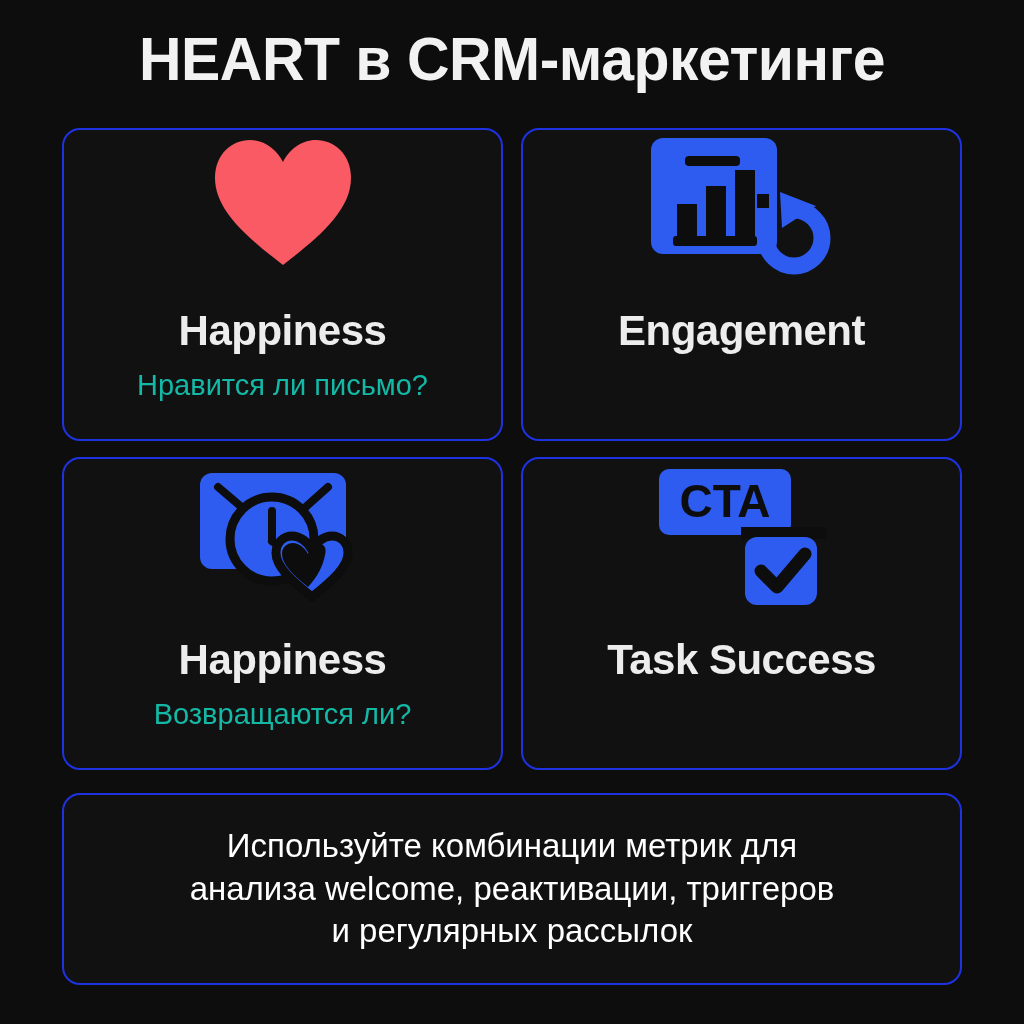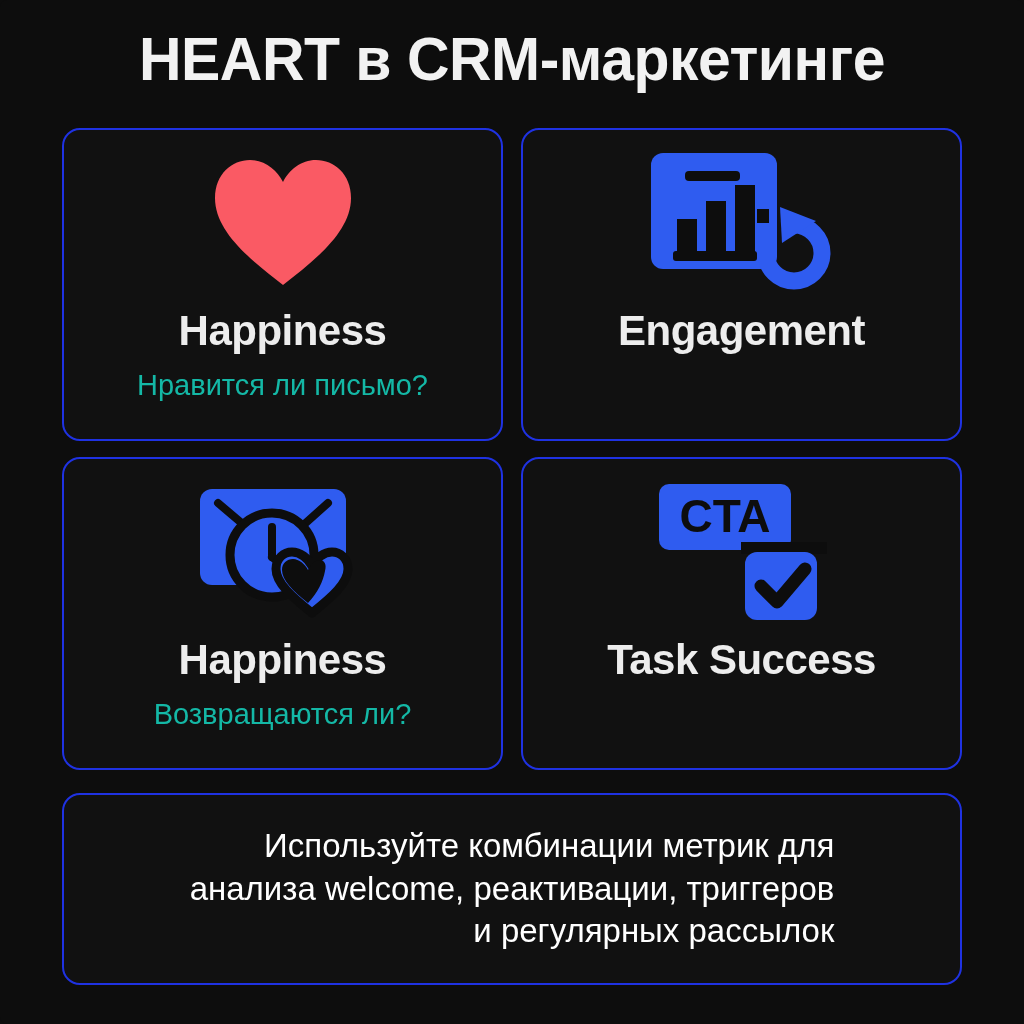--- a/index.html
+++ b/index.html
@@ -62,21 +62,20 @@
     display: flex;
     flex-direction: column;
     align-items: center;
     justify-content: flex-start;
     overflow: hidden;
   }
 
   .icon-wrap {
     height: 172px;
     display: flex;
-    align-items: center;
     justify-content: center;
     width: 100%;
     margin-top: 6px;
   }
 
   .card-title {
     color: #ededed;
     font-size: 42px;
     font-weight: 700;
     line-height: 1;
@@ -108,21 +107,21 @@
     display: flex;
     align-items: center;
     justify-content: center;
     padding: 0 34px;
   }
   #footer-text {
     color: #ffffff;
     font-size: 33px;
     font-weight: 400;
     line-height: 1.30;
-    text-align: right;
+    text-align: center;
     white-space: pre-line;
   }
 
   svg { display: block; }
 </style>
 </head>
 <body>
 
 <div id="page">
 

